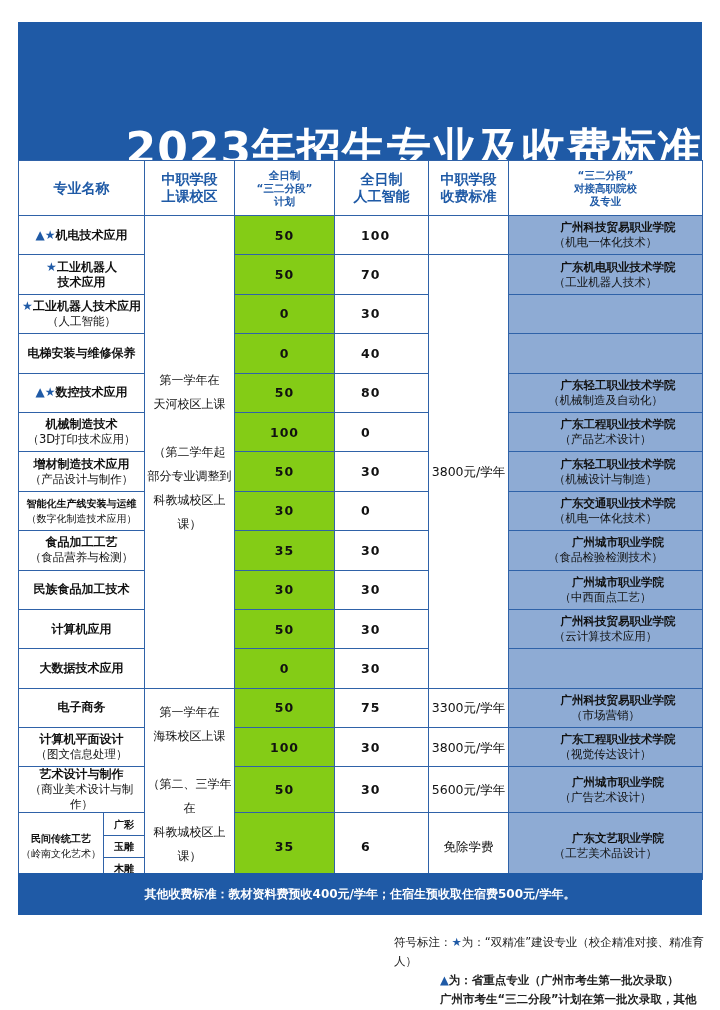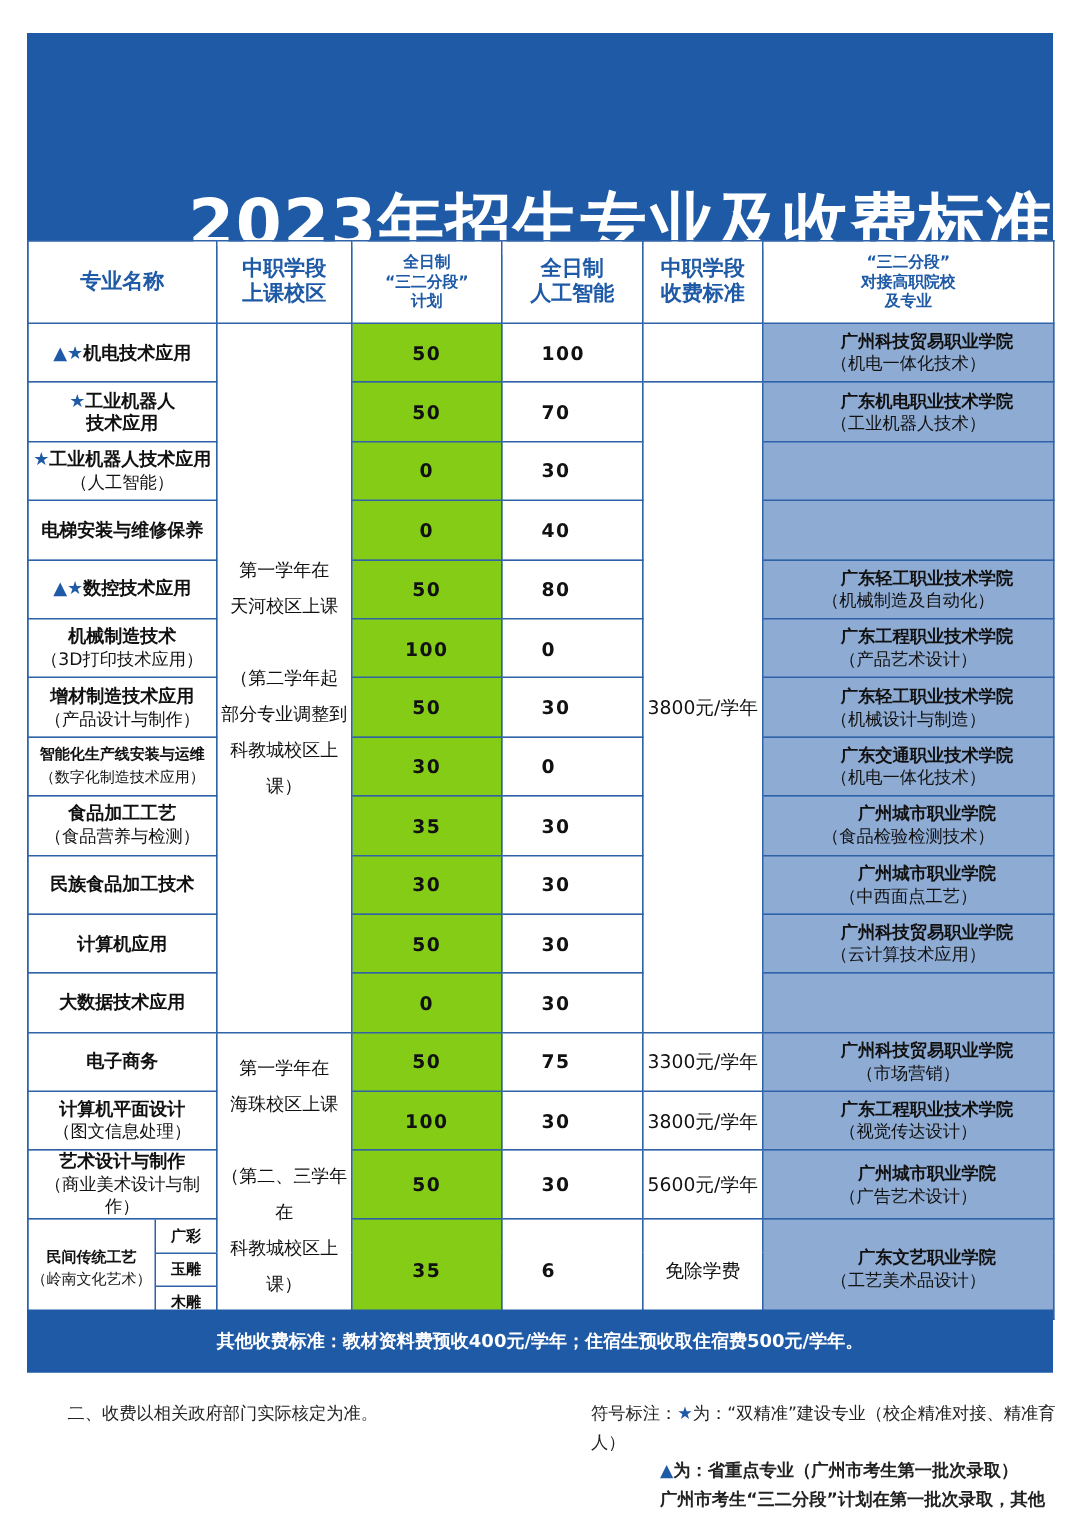--- a/index.html
+++ b/index.html
@@ -241,21 +241,20 @@
         </td>
     </tr>
     <tr style="height:22px"></tr>
     <tr style="height:22px"></tr>
   </tbody>
 </table>
 
 <div class="footer-band">其他收费标准：教材资料费预收400元/学年；住宿生预收取住宿费500元/学年。</div>
 
 <div class="notes-left">
-  <div class="l2">二、收费以相关政府部门实际核定为准。</div>
 </div>
 
 <div class="notes-right">
   <div><span>符号标注：</span><span class="star">★</span><span>为：“双精准”建设专业（校企精准对接、精准育人）</span></div>
   <div class="indent"><span class="star">▲</span><span>为：省重点专业（广州市考生第一批次录取）</span></div>
   <div class="indent">广州市考生“三二分段”计划在第一批次录取，其他</div>
   <div class="indent">地市按当地招生录取政策</div>
 </div>
 
 </body></html>

